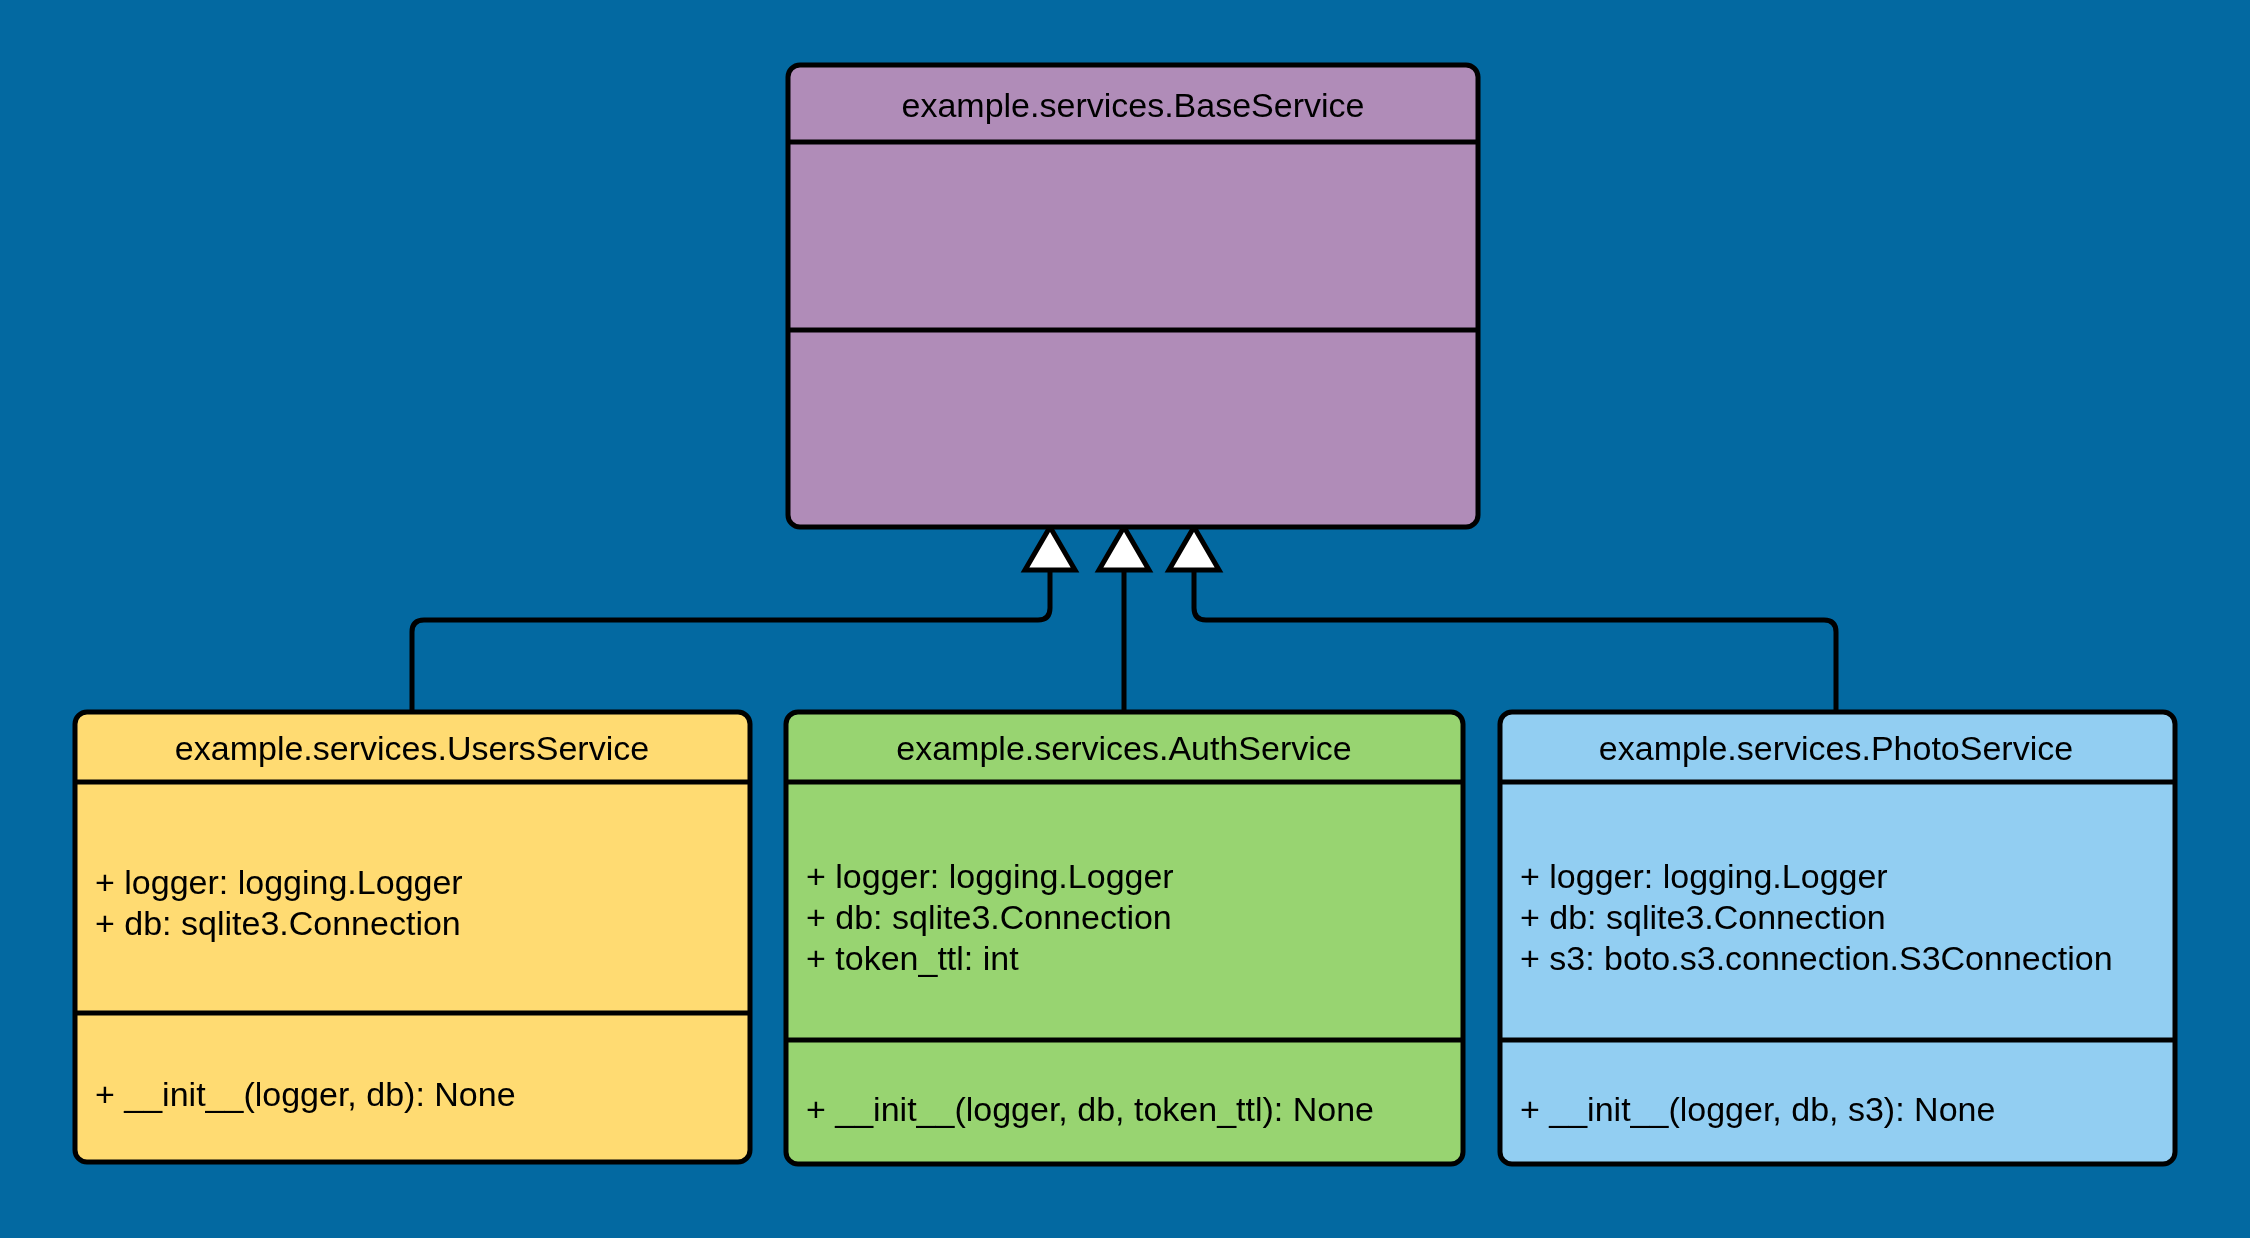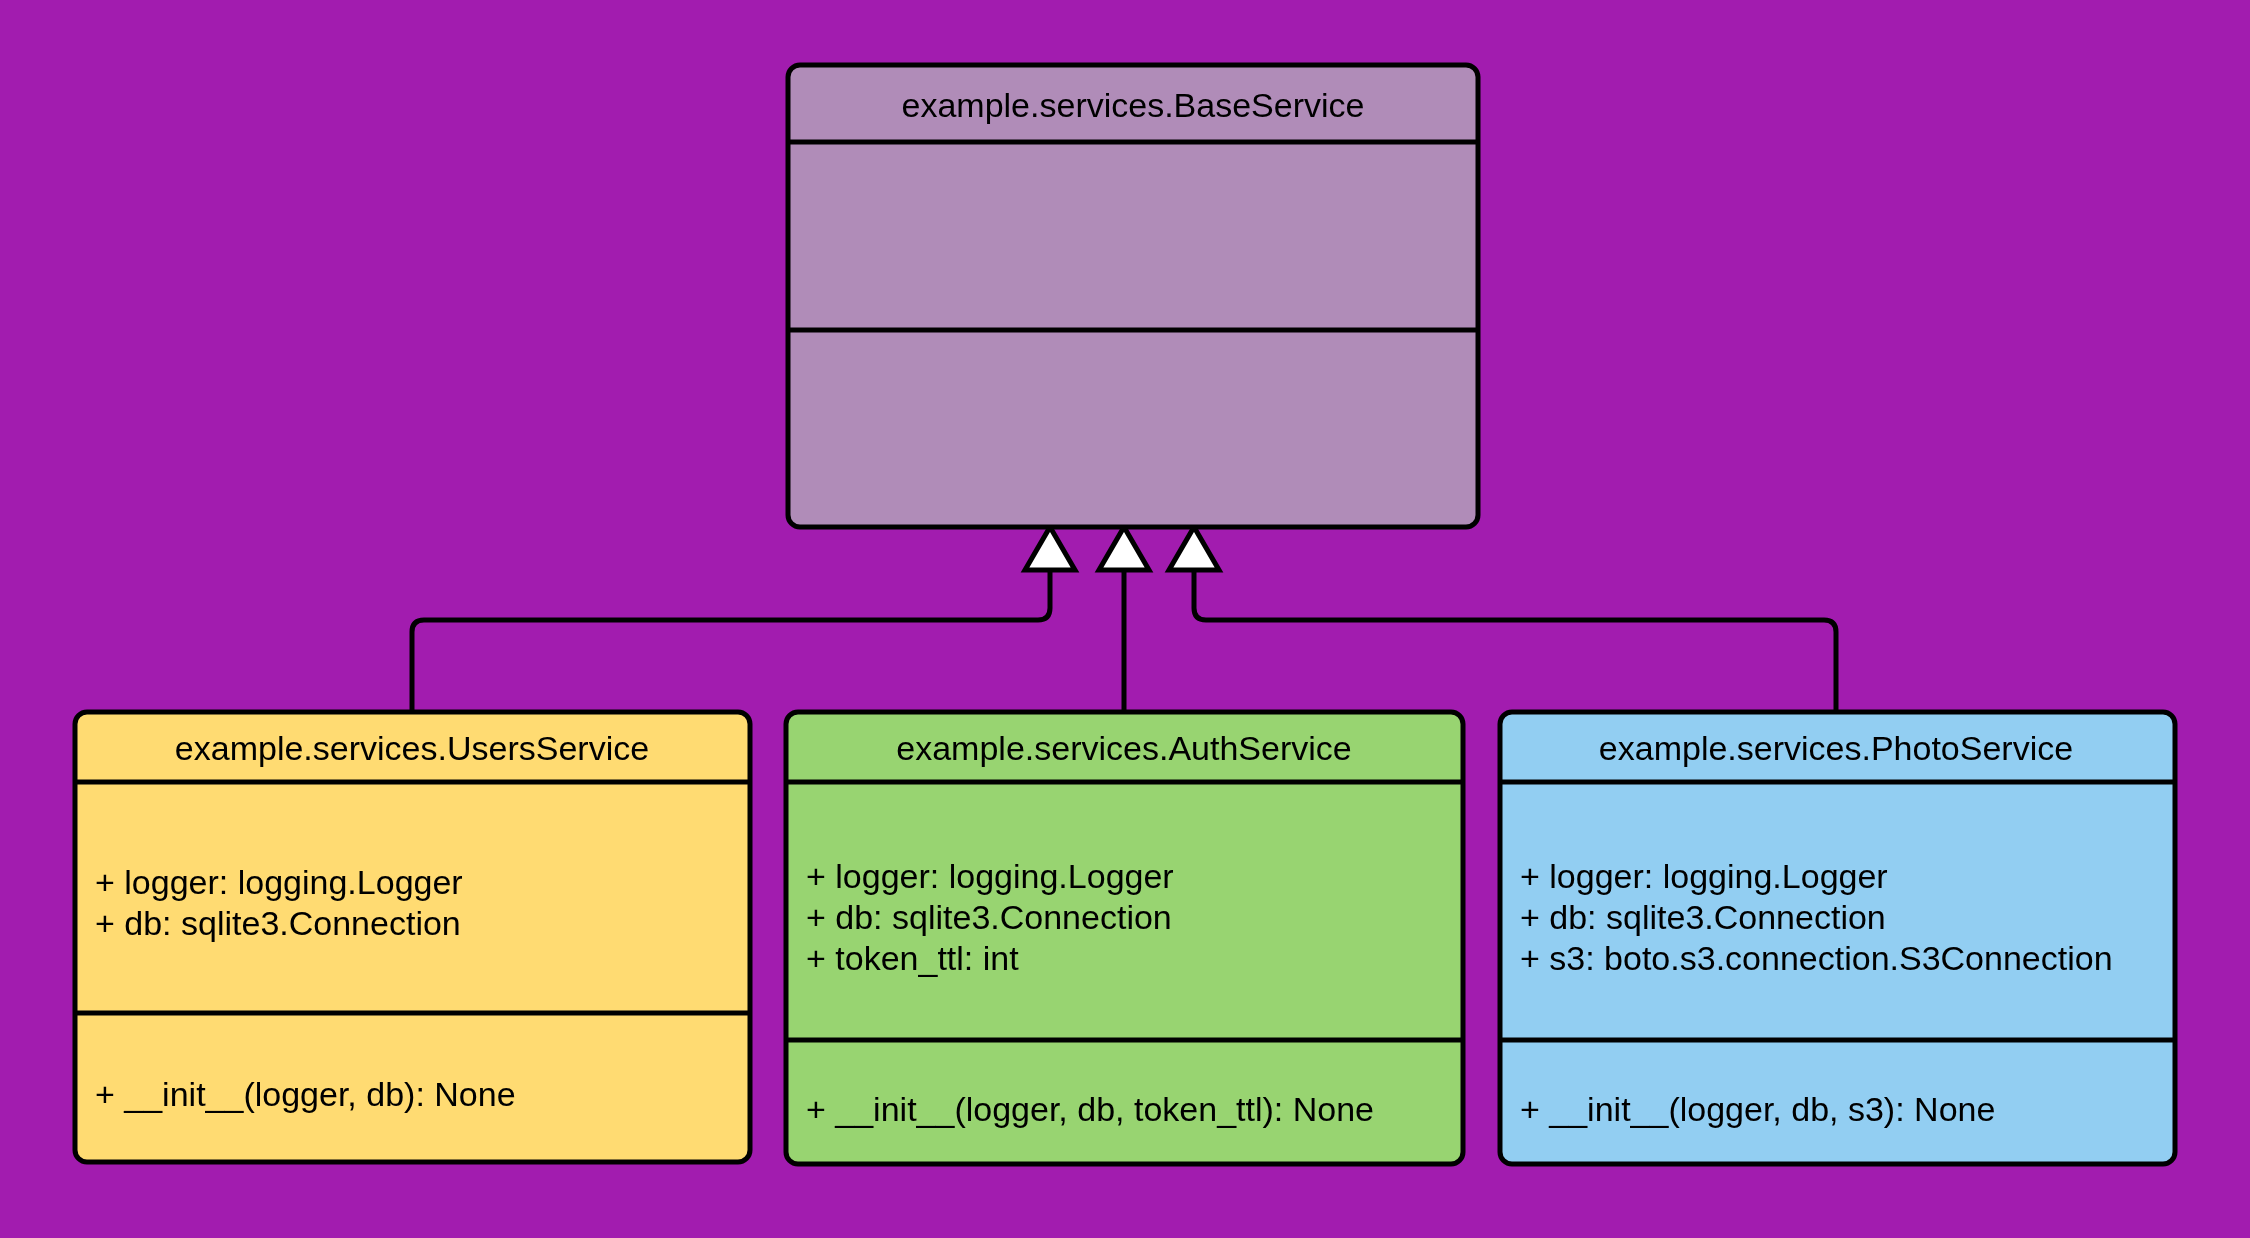--- a/index.html
+++ b/index.html
@@ -10,21 +10,21 @@
   body {
     width: 2250px;
     height: 1238px;
     font-family: "Liberation Sans", sans-serif;
     overflow: hidden;
   }
   #diagram-root {
     position: relative;
     width: 2250px;
     height: 1238px;
-    background: #a21caf;
+    background: #0369a1;
   }
   svg.diagram-canvas {
     position: absolute;
     top: 0;
     left: 0;
     width: 2250px;
     height: 1238px;
     display: block;
   }
   .class-box-rect {

